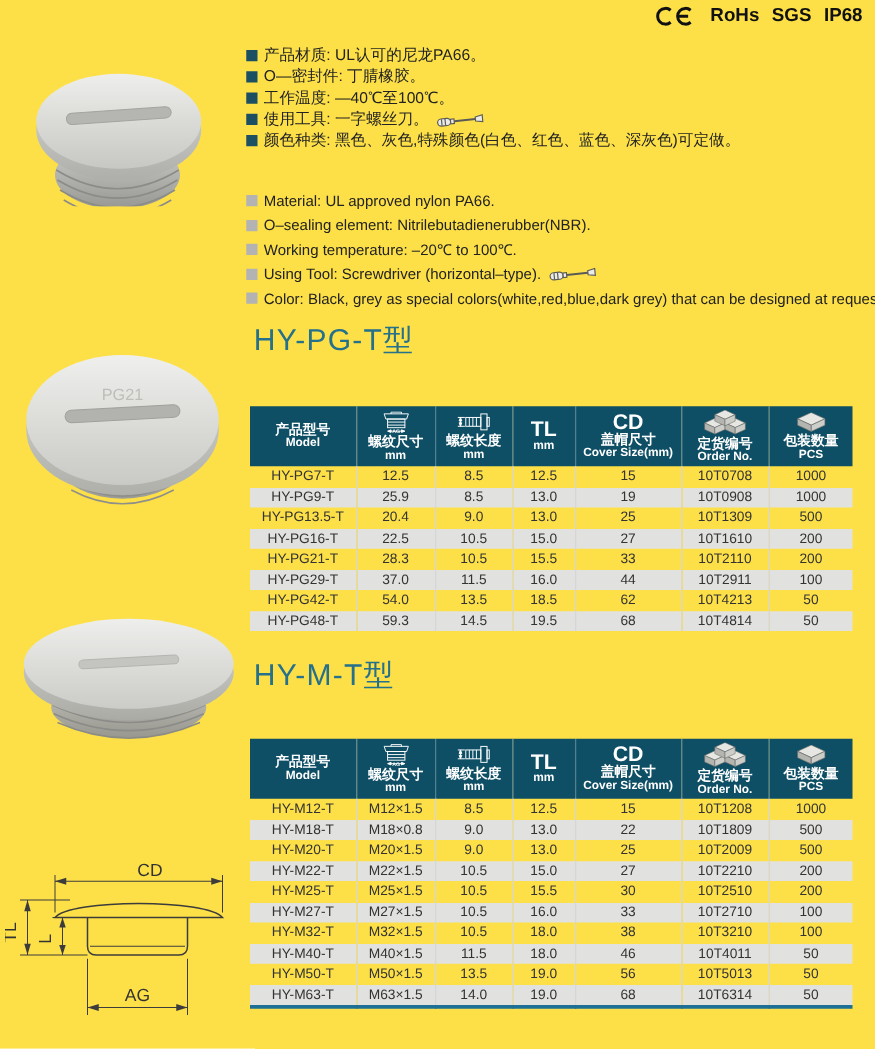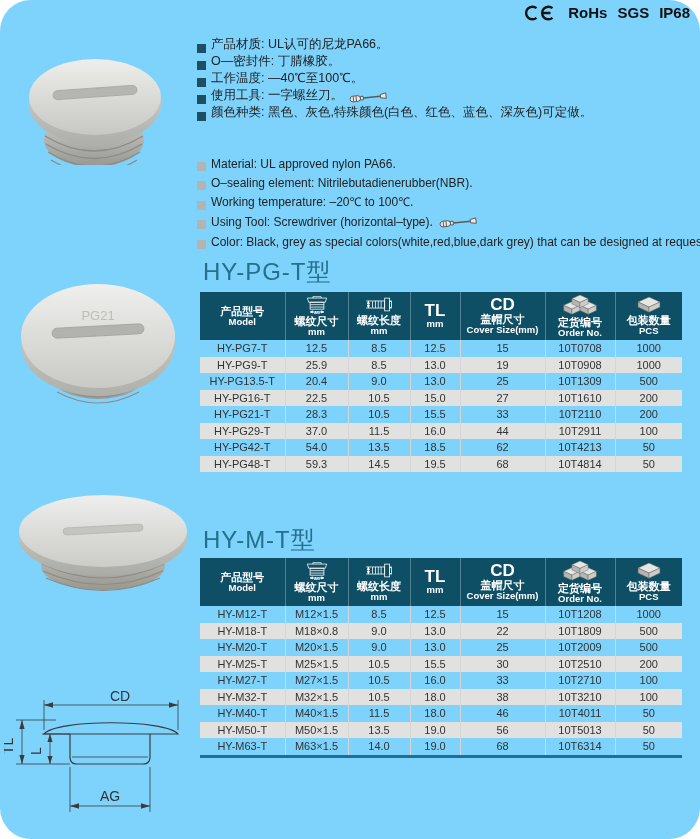--- a/index.html
+++ b/index.html
@@ -1,26 +1,26 @@
 <!DOCTYPE html>
 <html style="--header_bg: #0f4f66; --title: #25708a; --row_stripe: #e1e1e0; --accent_line: #1d6f96; --bullet_cn: #1d4f63; --bullet_en: #b3b3b3;"><head>
 <meta charset="utf-8">
 <style>
   html,body{margin:0;padding:0;background:#fff;}
-  .page{position:relative;width:700px;height:839px;background:#7dd3fc;overflow:hidden;
-        font-family:"Liberation Sans",sans-serif;color:#222;border-radius:31px;}
+  .page{position:relative;width:700px;height:839px;background:#fde047;overflow:hidden;
+        font-family:"Liberation Sans",sans-serif;color:#222;}
 
   
   .cert{position:absolute;top:4px;right:10px;display:flex;align-items:center;gap:10px;
         font-weight:bold;font-size:15px;color:#111;}
   .cert svg{display:block;}
 
   
   .bullets{position:absolute;left:197px;margin:0;padding:0;list-style:none;white-space:nowrap;}
-  .bullets li{display:flex;align-items:flex-end;}
+  .bullets li{display:flex;align-items:center;}
   .bullets .sq{display:inline-block;width:9px;height:9px;margin-right:5px;flex:none;}
   .bullets.cn{top:36px;font-size:12.5px;}
   .bullets.cn li{height:17px;}
   .bullets.cn .sq{background:var(--bullet_cn,#1d4f63);}
   .bullets.en{top:151px;font-size:12px;}
   .bullets.en li{height:19.5px;}
   .bullets.en .sq{background:var(--bullet_en,#b3b3b3);}
   .tool-icon{margin-left:6px;}
 
   
@@ -30,21 +30,21 @@
   #img3{left:15px;top:486px;}
   #tdraw{left:4px;top:672px;}
 
   
   .sec-title{position:absolute;left:203px;font-size:24px;letter-spacing:1px;
              color:var(--title,#25708a);font-weight:400;}
   #title-pg{top:256px;}
   #title-m{top:524px;}
 
   
-  table.tbl{position:absolute;left:200px;width:482px;border-collapse:collapse;table-layout:fixed;}
+  table.tbl{position:absolute;left:200px;width:482px;border-collapse:collapse;table-layout:fixed;margin-top:33px;}
   #tbl-pg{top:292px;}
   #tbl-m{top:558px;border-bottom:3px solid var(--accent_line,#1d6f96);}
   .tbl th{background:var(--header_bg,#0f4f66);color:#fff;text-align:center;vertical-align:middle;
           height:46px;padding:1px 0;border-left:1px solid rgba(255,255,255,.28);font-weight:bold;}
   .tbl th:first-child{border-left:none;}
   .h-big{font-size:17px;line-height:16px;font-weight:bold;}
   .h-cn{font-size:11px;line-height:12px;font-weight:bold;}
   .h-en{font-size:9.5px;line-height:10px;font-weight:bold;}
   .hicon{display:block;margin:0 auto 1px auto;}
   .tbl td{height:16.5px;line-height:16.5px;font-size:11px;color:#333;text-align:center;
@@ -504,20 +504,29 @@
         <tr>
           <td>HY-M20-T</td>
           <td>M20×1.5</td>
           <td>9.0</td>
           <td>13.0</td>
           <td>25</td>
           <td>10T2009</td>
           <td>500</td>
         </tr>
         <tr>
+          <td>HY-M22-T</td>
+          <td>M22×1.5</td>
+          <td>10.5</td>
+          <td>15.0</td>
+          <td>27</td>
+          <td>10T2210</td>
+          <td>200</td>
+        </tr>
+        <tr>
           <td>HY-M25-T</td>
           <td>M25×1.5</td>
           <td>10.5</td>
           <td>15.5</td>
           <td>30</td>
           <td>10T2510</td>
           <td>200</td>
         </tr>
         <tr>
           <td>HY-M27-T</td>

